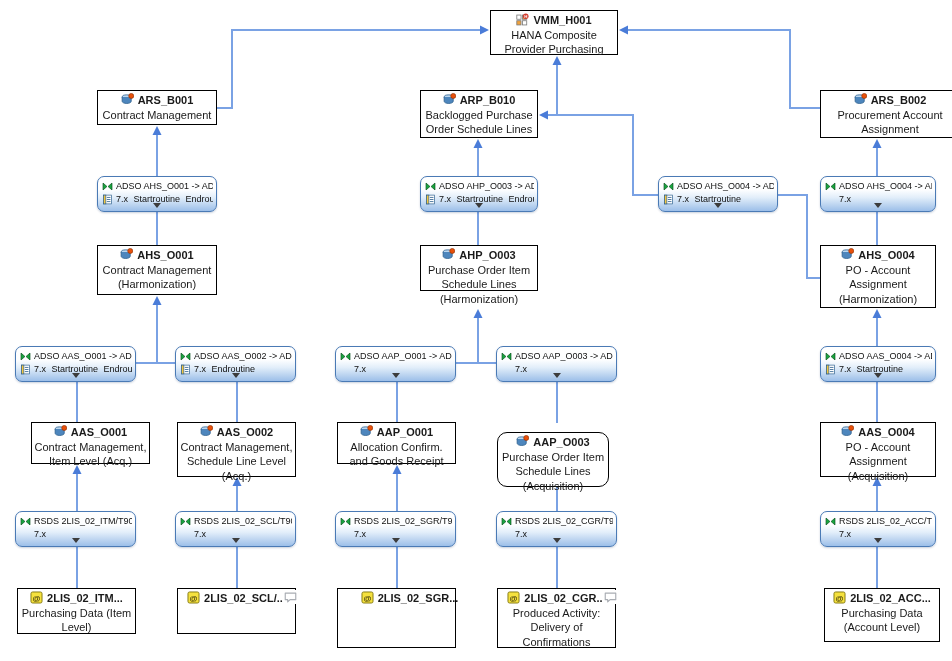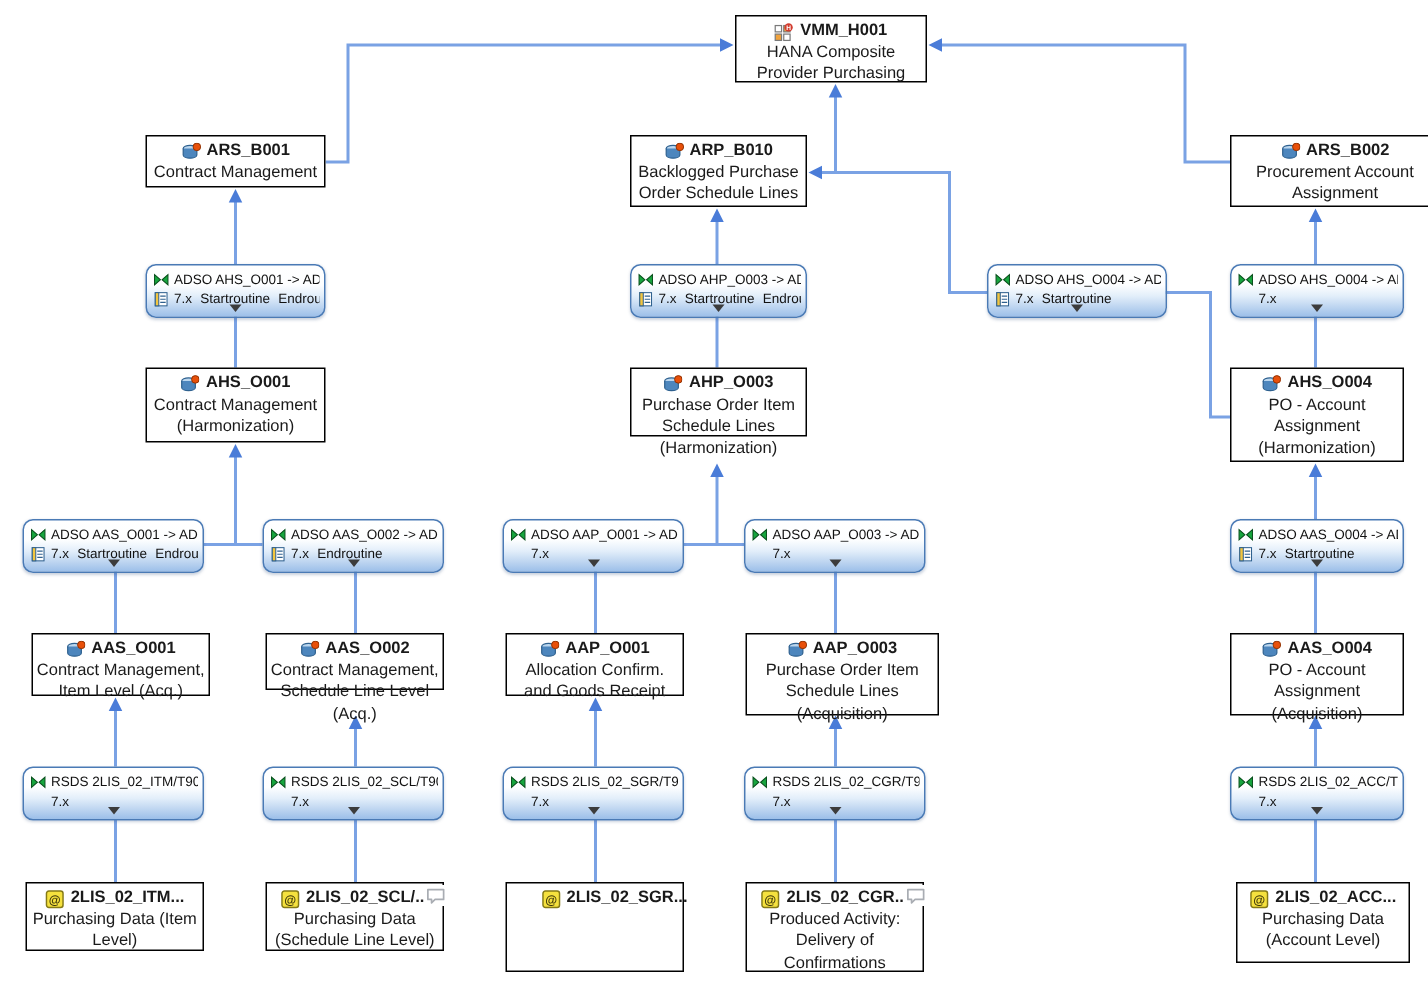--- a/index.html
+++ b/index.html
@@ -8,21 +8,21 @@
     font-family:"Liberation Sans",sans-serif;
   }
   #wires{position:absolute;left:0;top:0;width:952px;height:661px;}
   
   .node{
     position:absolute;box-sizing:border-box;background:#ffffff;
     border:1.5px solid #000;padding:2px 2px 2px 2px;text-align:center;
     font-size:11px;color:#1a1a1a;line-height:14.5px;
   }
   .node .ttl{
-    display:flex;align-items:flex-end;justify-content:center;gap:4px;
+    display:flex;align-items:flex-start;justify-content:center;gap:4px;
     font-weight:bold;white-space:nowrap;
   }
   .node .dsc{margin-top:0px;}
   
   .tnode{
     position:absolute;box-sizing:border-box;height:36px;
     border:1.5px solid #4a7ab5;border-radius:7px;
     background:linear-gradient(180deg,#ffffff 0%,#fdfeff 38%,#e2eefa 60%,#bcd4f0 82%,#9cbfe9 100%);
     box-shadow:0 1px 2px rgba(40,70,120,.25);
     font-size:9px;color:#111;padding:3px 3px 0 4px;overflow:hidden;
@@ -201,51 +201,51 @@
   <div class="node" style="left:820px;top:245px;width:116px;height:63px;">
     <div class="ttl">
         <svg class="ic13">
           <use href="#icon-adso"></use>
         </svg>
         <span>AHS_O004</span>
       </div>
     <div class="dsc">PO - Account Assignment (Harmonization)</div>
   </div>
 
-  <div class="node" style="left:21px;top:422px;width:119px;height:42px;">
+  <div class="node" style="left:31px;top:422px;width:119px;height:42px;">
     <div class="ttl">
         <svg class="ic13">
           <use href="#icon-adso"></use>
         </svg>
         <span>AAS_O001</span>
       </div>
     <div class="dsc">Contract Management, Item Level (Acq.)</div>
   </div>
 
-  <div class="node" style="left:177px;top:422px;width:119px;height:38px;">
+  <div class="node" style="left:177px;top:422px;width:119px;height:55px;">
     <div class="ttl">
         <svg class="ic13">
           <use href="#icon-adso"></use>
         </svg>
         <span>AAS_O002</span>
       </div>
     <div class="dsc">Contract Management, Schedule Line Level (Acq.)</div>
   </div>
 
   <div class="node" style="left:337px;top:422px;width:119px;height:42px;">
     <div class="ttl">
         <svg class="ic13">
           <use href="#icon-adso"></use>
         </svg>
         <span>AAP_O001</span>
       </div>
     <div class="dsc">Allocation Confirm. and Goods Receipt</div>
   </div>
 
-  <div class="node" style="left:497px;top:422px;width:129px;height:55px;">
+  <div class="node" style="left:497px;top:432px;width:112px;height:55px;border-radius:10px;">
     <div class="ttl">
         <svg class="ic13">
           <use href="#icon-adso"></use>
         </svg>
         <span>AAP_O003</span>
       </div>
     <div class="dsc">Purchase Order Item Schedule Lines (Acquisition)</div>
   </div>
 
   <div class="node" style="left:820px;top:422px;width:116px;height:55px;">
@@ -271,21 +271,20 @@
   <div class="node" style="left:177px;top:588px;width:119px;height:46px;">
     <svg class="note">
         <use href="#icon-comment" width="15" height="14"></use>
       </svg>
     <div class="ttl">
         <svg class="ic13">
           <use href="#icon-datasource"></use>
         </svg>
         <span>2LIS_02_SCL/...</span>
       </div>
-    <div class="dsc">Purchasing Data (Schedule Line Level)</div>
   </div>
 
   <div class="node" style="left:337px;top:588px;width:119px;height:60px;padding-left:28px;">
     <div class="ttl">
         <svg class="ic13">
           <use href="#icon-datasource"></use>
         </svg>
         <span>2LIS_02_SGR...</span>
       </div>
   </div>

